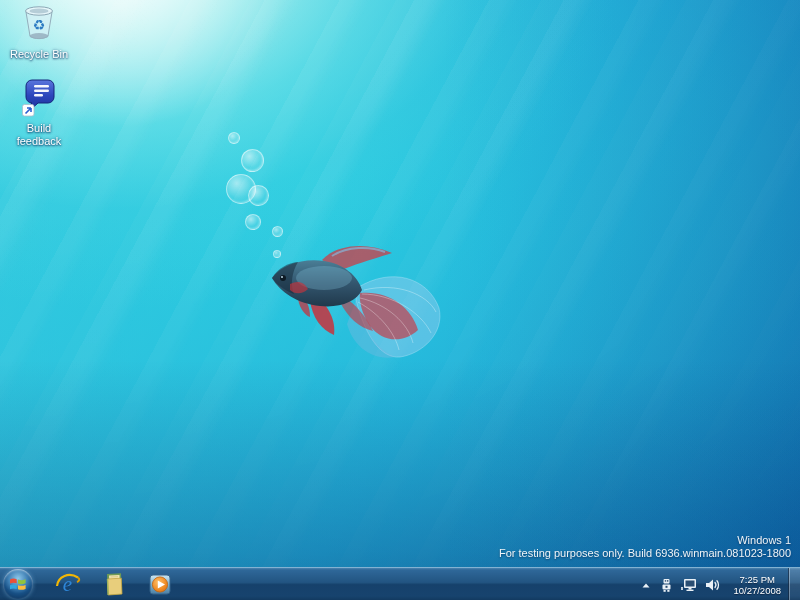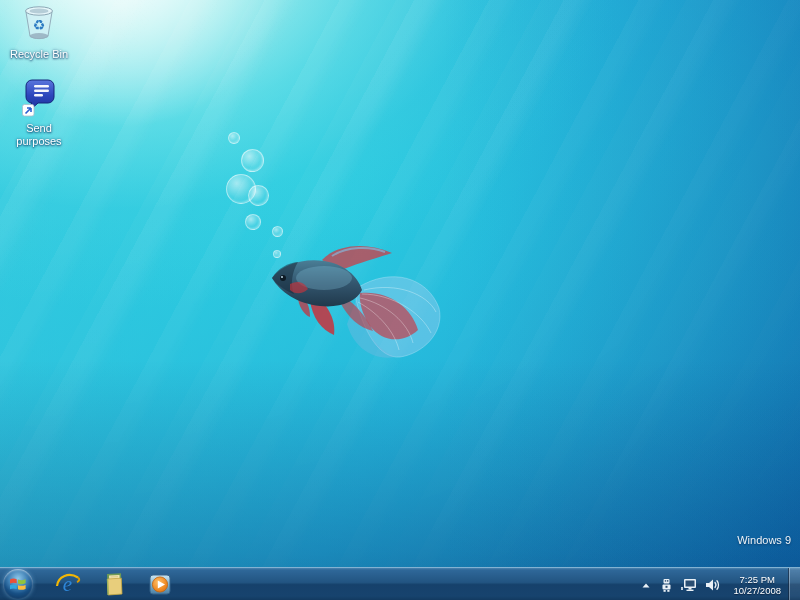--- a/index.html
+++ b/index.html
@@ -159,25 +159,26 @@
           <stop offset="1" stop-color="#1c2f96"></stop>
         </linearGradient>
       </defs>
       <path d="M11,2 h16 a6,6 0 0 1 6,6 v11 a6,6 0 0 1 -6,6 h-10 l-9,8 l2.5,-8 h0.5 a6,6 0 0 1 -6,-6 v-11 a6,6 0 0 1 6,-6 z" fill="url(#fbGrad)" stroke="#14267c" stroke-width="1"></path>
       <rect x="13" y="7" width="15" height="2.4" rx="1.2" fill="#ffffff" opacity="0.95"></rect>
       <rect x="13" y="11.5" width="15" height="2.4" rx="1.2" fill="#ffffff" opacity="0.95"></rect>
       <rect x="13" y="16" width="9" height="2.4" rx="1.2" fill="#ffffff" opacity="0.95"></rect>
       <rect x="1.5" y="26.5" width="11.5" height="11.5" rx="2" fill="#ffffff" stroke="#a9bccb" stroke-width="0.8"></rect>
       <path d="M4.5,35.5 L10,30 M10,30 h-4 M10,30 v4" stroke="#2b5fd0" stroke-width="1.6" fill="none"></path>
     </svg>
-    <span class="label">Send purposes</span>
+    <span class="label">Build feedback</span>
   </div>
 
   <div class="watermark">
-    <div>Windows 9</div>
+    <div>Windows 1</div>
+    <div>For testing purposes only. Build 6936.winmain.081023-1800</div>
   </div>
 
   <div class="taskbar">
 
     <div class="start-orb">
       <svg width="18" height="16" viewBox="0 0 18 16">
         <path d="M1,3.6 C3,2.4 5.3,2.3 7.7,3.3 L7.7,7.3 C5.3,6.4 3,6.5 1,7.6 Z" fill="#ea5038"></path>
         <path d="M9,3.6 C11.4,4.5 13.6,4.5 16.6,3.3 L16.6,7.2 C13.6,8.4 11.4,8.4 9,7.6 Z" fill="#90c43e"></path>
         <path d="M1,9.2 C3,8.2 5.3,8.1 7.7,9.0 L7.7,13.0 C5.3,12.1 3,12.2 1,13.3 Z" fill="#31a8e0"></path>
         <path d="M9,9.3 C11.4,10.1 13.6,10.1 16.6,9.0 L16.6,12.9 C13.6,14.1 11.4,14.1 9,13.3 Z" fill="#fbbc3c"></path>

